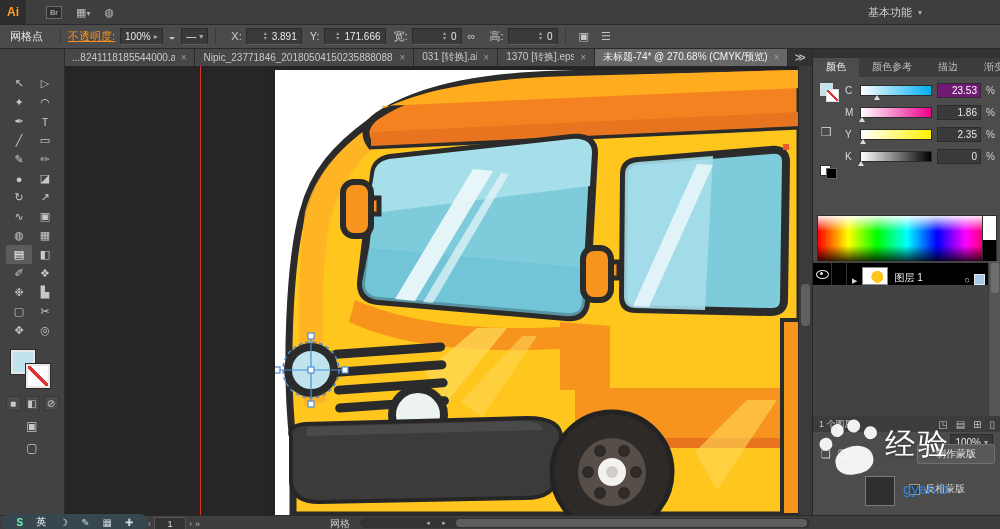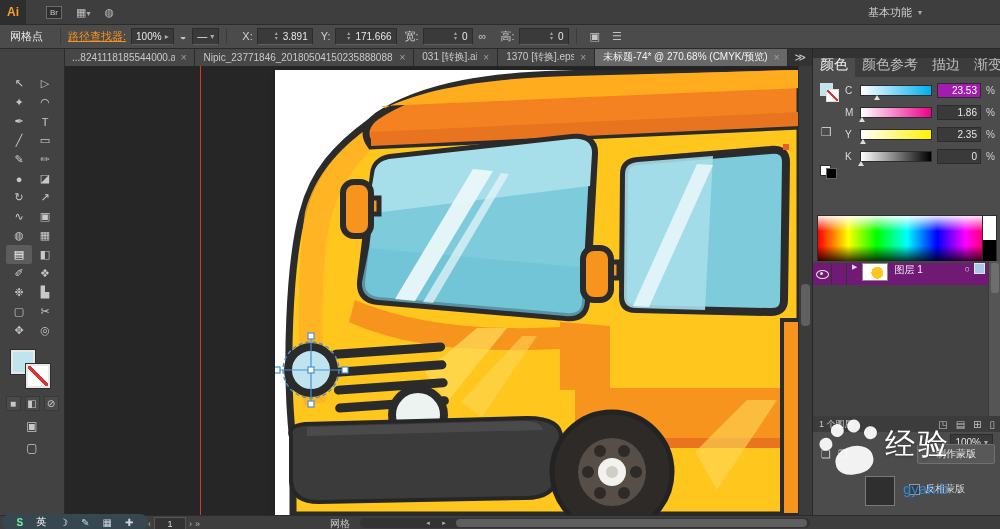--- a/index.html
+++ b/index.html
@@ -70,21 +70,21 @@
   .vscroll{position:absolute;right:0;top:0;width:13px;height:449px;background:#3B3B3B;
            border-left:1px solid #2B2B2B;z-index:4}
   .vthumb{position:absolute;left:2px;top:218px;width:9px;height:42px;background:#606060;border-radius:4px}
 
   
   .dock{position:absolute;left:812px;top:48px;width:188px;height:467px;background:#4C4C4C;
         border-left:1px solid #262626;z-index:10}
   .dock-spacer{position:absolute;left:0;top:0;right:0;height:10px;background:#323232}
   .ptab-row{position:absolute;left:0;right:0;height:19px;background:#3C3C3C;display:flex;
             align-items:flex-end;overflow:hidden}
-  .ptab{padding:3px 7px 3px;font-size:14px;color:#BDBDBD;white-space:nowrap}
+  .ptab{padding:3px 13px 3px;font-size:10px;color:#BDBDBD;white-space:nowrap}
   .ptab.active{background:#4C4C4C;color:#F0F0F0}
   .panel-menu{margin-left:auto;color:#BDBDBD;padding:0 5px 3px}
   .color-tabs{top:10px}
   .color-body{position:absolute;left:0;right:0;top:29px;height:109px}
   .c-rail{position:absolute;left:6px;top:4px;width:24px;height:104px}
   .mini-fill{position:absolute;left:1px;top:2px;width:11px;height:11px;background:#BFE4EE;border:1px solid #DDD}
   .mini-stroke{position:absolute;left:7px;top:8px;width:11px;height:11px;background:#FFF;border:1px solid #DDD;
                background-image:linear-gradient(45deg,transparent 42%,#E03131 42%,#E03131 58%,transparent 58%)}
   .cube-icon{position:absolute;left:2px;top:44px;color:#C8C8C8;font-size:12px}
   .bw-pair{position:absolute;left:1px;top:84px;width:18px;height:12px}
@@ -95,30 +95,30 @@
   .ch-label{width:10px;color:#DADADA;font-size:10px}
   .ch-slider{flex:1;height:9px;border:1px solid #2C2C2C;position:relative}
   .ch-slider.c{background:linear-gradient(to right,#FFF,#00AEEF)}
   .ch-slider.m{background:linear-gradient(to right,#FFF,#EC008C)}
   .ch-slider.y{background:linear-gradient(to right,#FFF,#FFF200)}
   .ch-slider.k{background:linear-gradient(to right,#FFF,#000)}
   .ch-marker{position:absolute;top:9px;width:0;height:0;margin-left:-3px;
              border-left:3px solid transparent;border-right:3px solid transparent;border-bottom:5px solid #DDD}
   .ch-value{width:36px;height:13px;background:#3A3A3A;border:1px solid #2C2C2C;color:#E8E8E8;font-size:10px;
             display:flex;align-items:center;justify-content:flex-end;padding:0 3px}
-  .ch-value.selected{background:#a21caf;color:#FFF}
+  .ch-value.selected{background:#701a75;color:#FFF}
   .ch-unit{width:9px;color:#CFCFCF;font-size:10px}
   .spectrum{position:absolute;left:4px;right:4px;top:138px;height:48px;border:1px solid #2C2C2C;
             background:linear-gradient(to bottom,rgba(255,255,255,.9),rgba(255,255,255,0) 32%,rgba(0,0,0,0) 62%,rgba(0,0,0,.95)),
                        linear-gradient(to right,#F00,#FF0 17%,#0F0 33%,#0FF 50%,#00F 67%,#F0F 83%,#F00)}
   .spec-w{position:absolute;right:0;top:0;width:13px;height:50%;background:#FFF;border-left:1px solid #2C2C2C}
   .spec-b{position:absolute;right:0;bottom:0;width:13px;height:50%;background:#000;border-left:1px solid #2C2C2C}
   .tabs2{top:195px}
   .layers-body{position:absolute;left:0;right:0;top:213px;height:155px;background:#434343}
-  .layer-row{position:absolute;left:0;right:12px;top:2px;height:22px;background:#701a75;display:flex;align-items:flex-start}
+  .layer-row{position:absolute;left:0;right:12px;top:2px;height:22px;background:#000000;display:flex;align-items:flex-end}
   .eye-cell{width:18px;height:100%;border-right:1px solid #333;display:flex;align-items:center;justify-content:center}
   .lock-cell{width:14px;height:100%;border-right:1px solid #333}
   .eye{width:11px;height:7px;border:1px solid #E8E8E8;border-radius:50%;position:relative}
   .eye::after{content:'';position:absolute;left:3px;top:1px;width:3px;height:3px;background:#E8E8E8;border-radius:50%}
   .exp{color:#D8D8D8;font-size:7px;margin:0 5px}
   .layer-thumb{width:24px;height:16px;background:#FFF;border:1px solid #8A8A8A;
                background-image:radial-gradient(circle at 60% 55%,#FFC61E 0 35%,transparent 36%)}
   .layer-name{margin-left:6px;color:#F2F2F2;font-size:10px;flex:1;white-space:nowrap;overflow:hidden}
   .layer-right{display:flex;align-items:center;gap:4px;margin-right:4px;color:#DDD;font-size:9px}
   .sel-chip{width:9px;height:9px;background:#A8C8E8;border:1px solid #DCE9F5}
@@ -175,21 +175,21 @@
   </div>
   <div class="workspace">
     <span>基本功能</span>
     <span class="caret">▾</span>
   </div>
 </header>
 
 <div class="controlbar">
   <span class="ctx-label">网格点</span>
   <span class="vsep"></span>
-  <span class="link-label">路径查找器:</span>
+  <span class="link-label">不透明度:</span>
   <span class="valbox">
     <span>100%</span>
     <span class="caret">▸</span>
   </span>
   <span class="cb-icon">◒</span>
   <span class="valbox">
     <span>—</span>
     <span class="caret">▾</span>
   </span>
   <span class="vsep"></span>

